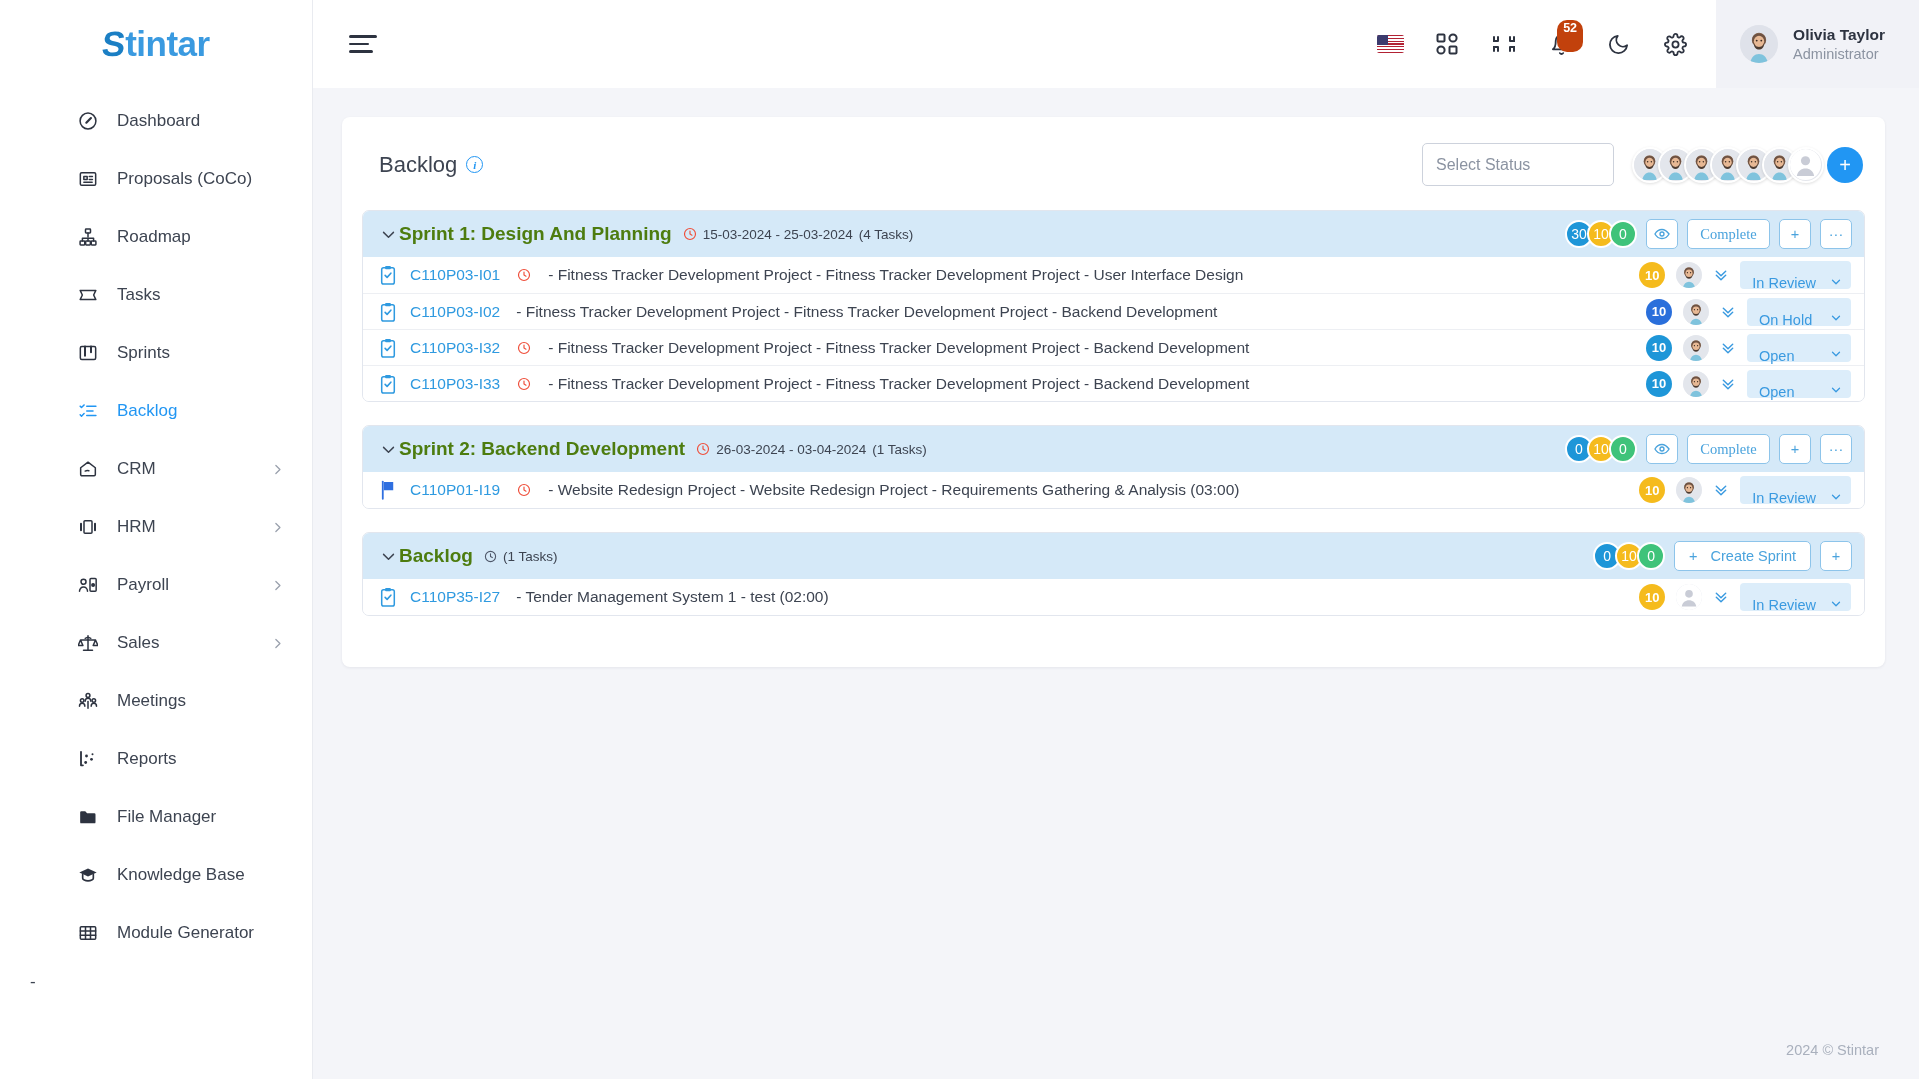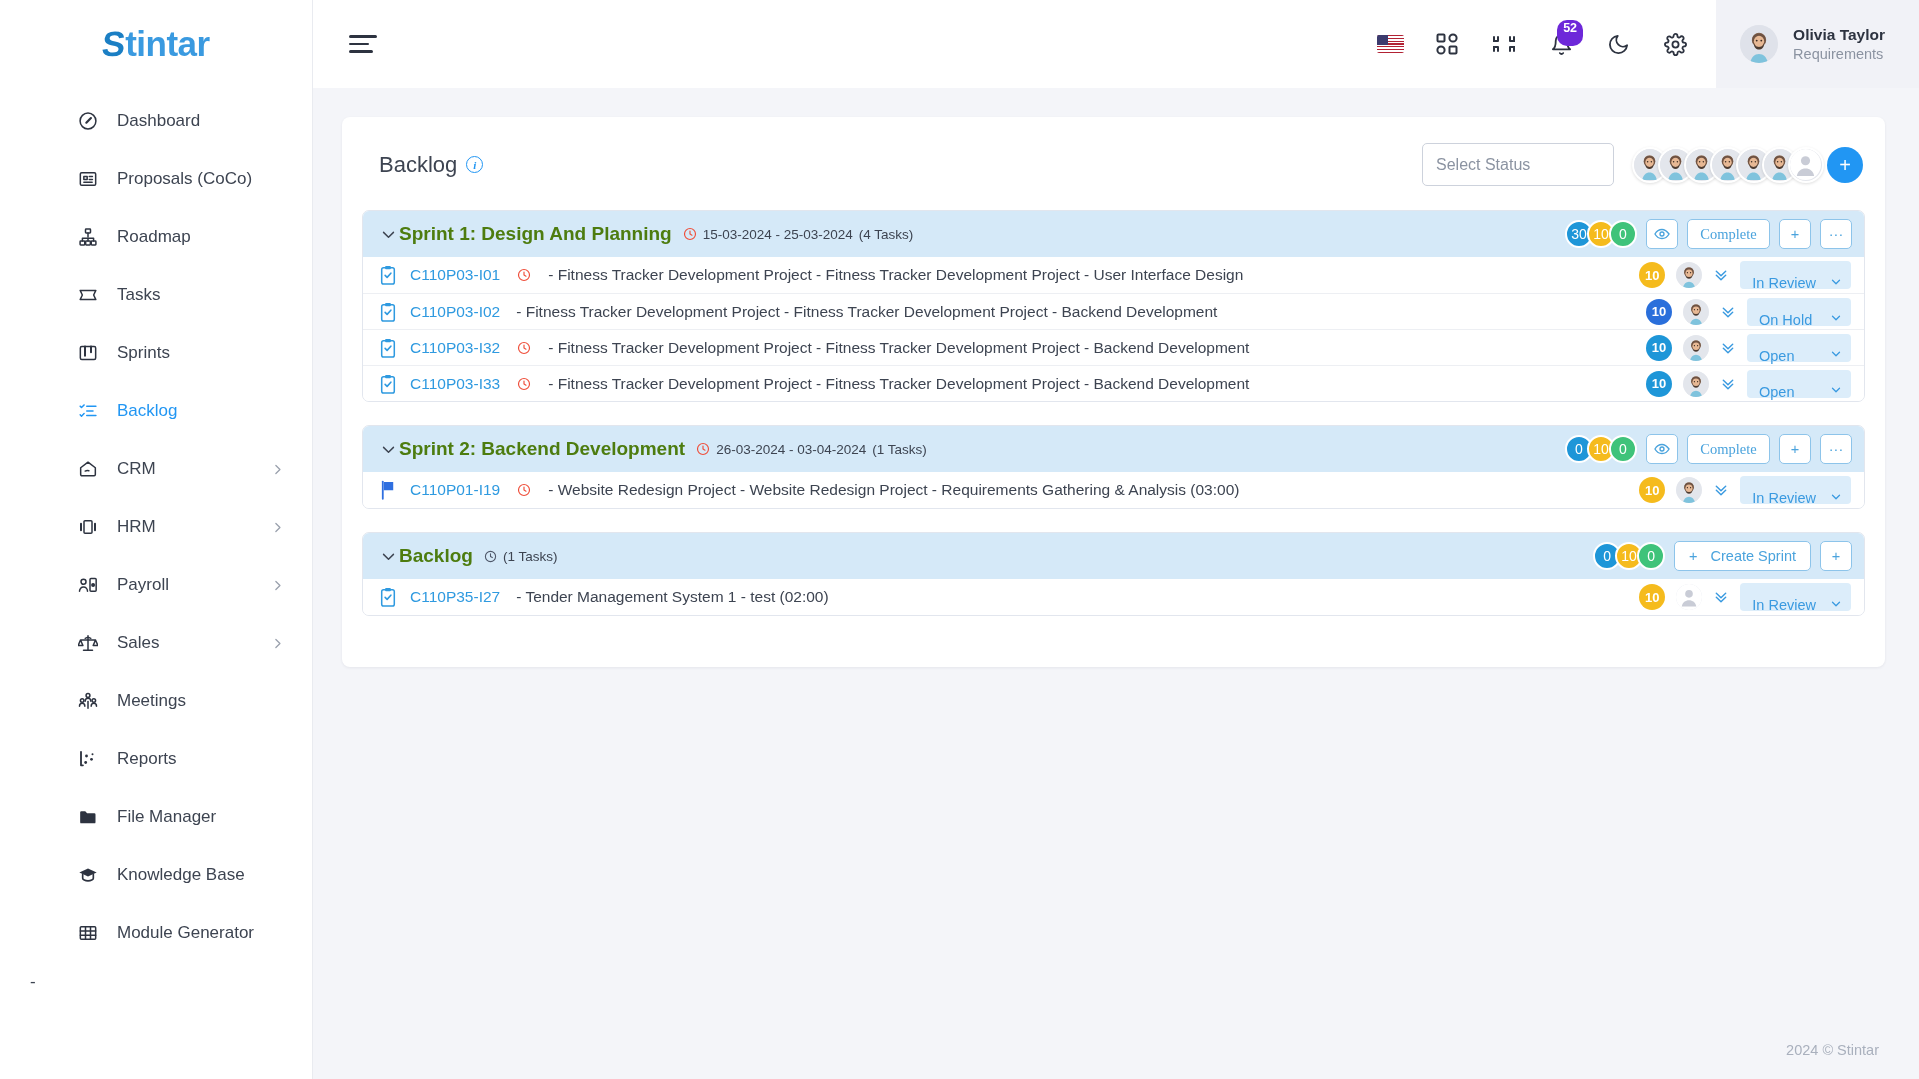--- a/index.html
+++ b/index.html
@@ -107,23 +107,23 @@
   .flag .stripes i {
     display: block; height: 1.385px; background: #b22234;
   }
   .flag .stripes i:nth-child(even) { background: #ffffff; }
   .flag .canton {
     position: absolute; left: 0; top: 0; width: 11.5px; height: 9.7px;
     background: #3c3b6e;
   }
   .bell-badge {
     position: absolute; top: -9px; left: 11px;
-    background: #6d28d9; color: #fff;
+    background: #c2410c; color: #fff;
     font-size: 12.5px; font-weight: 700;
-    border-radius: 10px; padding: 1px 6px 10px;
+    border-radius: 10px; padding: 1px 6px 16px;
     line-height: 15px; min-width: 26px; text-align: center;
   }
   .profile {
     height: 88px; background: #f1f2f7;
     display: flex; align-items: center;
     padding: 0 34px 0 24px; gap: 15px; cursor: pointer;
     flex: 0 0 auto;
   }
   .avatar {
     border-radius: 50%; background: #e4e6ec;
@@ -528,21 +528,21 @@
           <path d="M19 8.5c4.3 0 6.6 2.3 6.8 6.2.2 3.4-2.5 6.5-6.8 6.5s-7-3.1-6.8-6.5c.2-3.9 2.5-6.2 6.8-6.2z" fill="#6e5242"></path>
           <ellipse cx="19" cy="16.4" rx="5.2" ry="5.6" fill="#e7b894"></ellipse>
           <path d="M14 17.8c.4 2.6 2.3 4.3 5 4.3s4.6-1.7 5-4.3c.3 2-.2 4-1.4 5.2-1 1-2.2 1.5-3.6 1.5s-2.6-.5-3.6-1.5c-1.2-1.2-1.7-3.2-1.4-5.2z" fill="#4d3b30"></path>
           <circle cx="16.7" cy="15.6" r="0.95" fill="#3a2c23"></circle>
           <circle cx="21.3" cy="15.6" r="0.95" fill="#3a2c23"></circle>
           <path d="M10 38c1.3-6 4.6-9.1 9-9.1s7.7 3.1 9 9.1z" fill="#7fc3dd"></path>
         </svg>
       </span>
       <span class="profile-meta">
         <span class="profile-name">Olivia Taylor</span>
-        <span class="profile-role">Requirements</span>
+        <span class="profile-role">Administrator</span>
       </span>
     </div>
   </header>
 
   <div class="content">
     <section class="card">
       <div class="card-head">
         <div class="card-title">
           <span>Backlog</span>
           <span class="info-icon">i</span>

